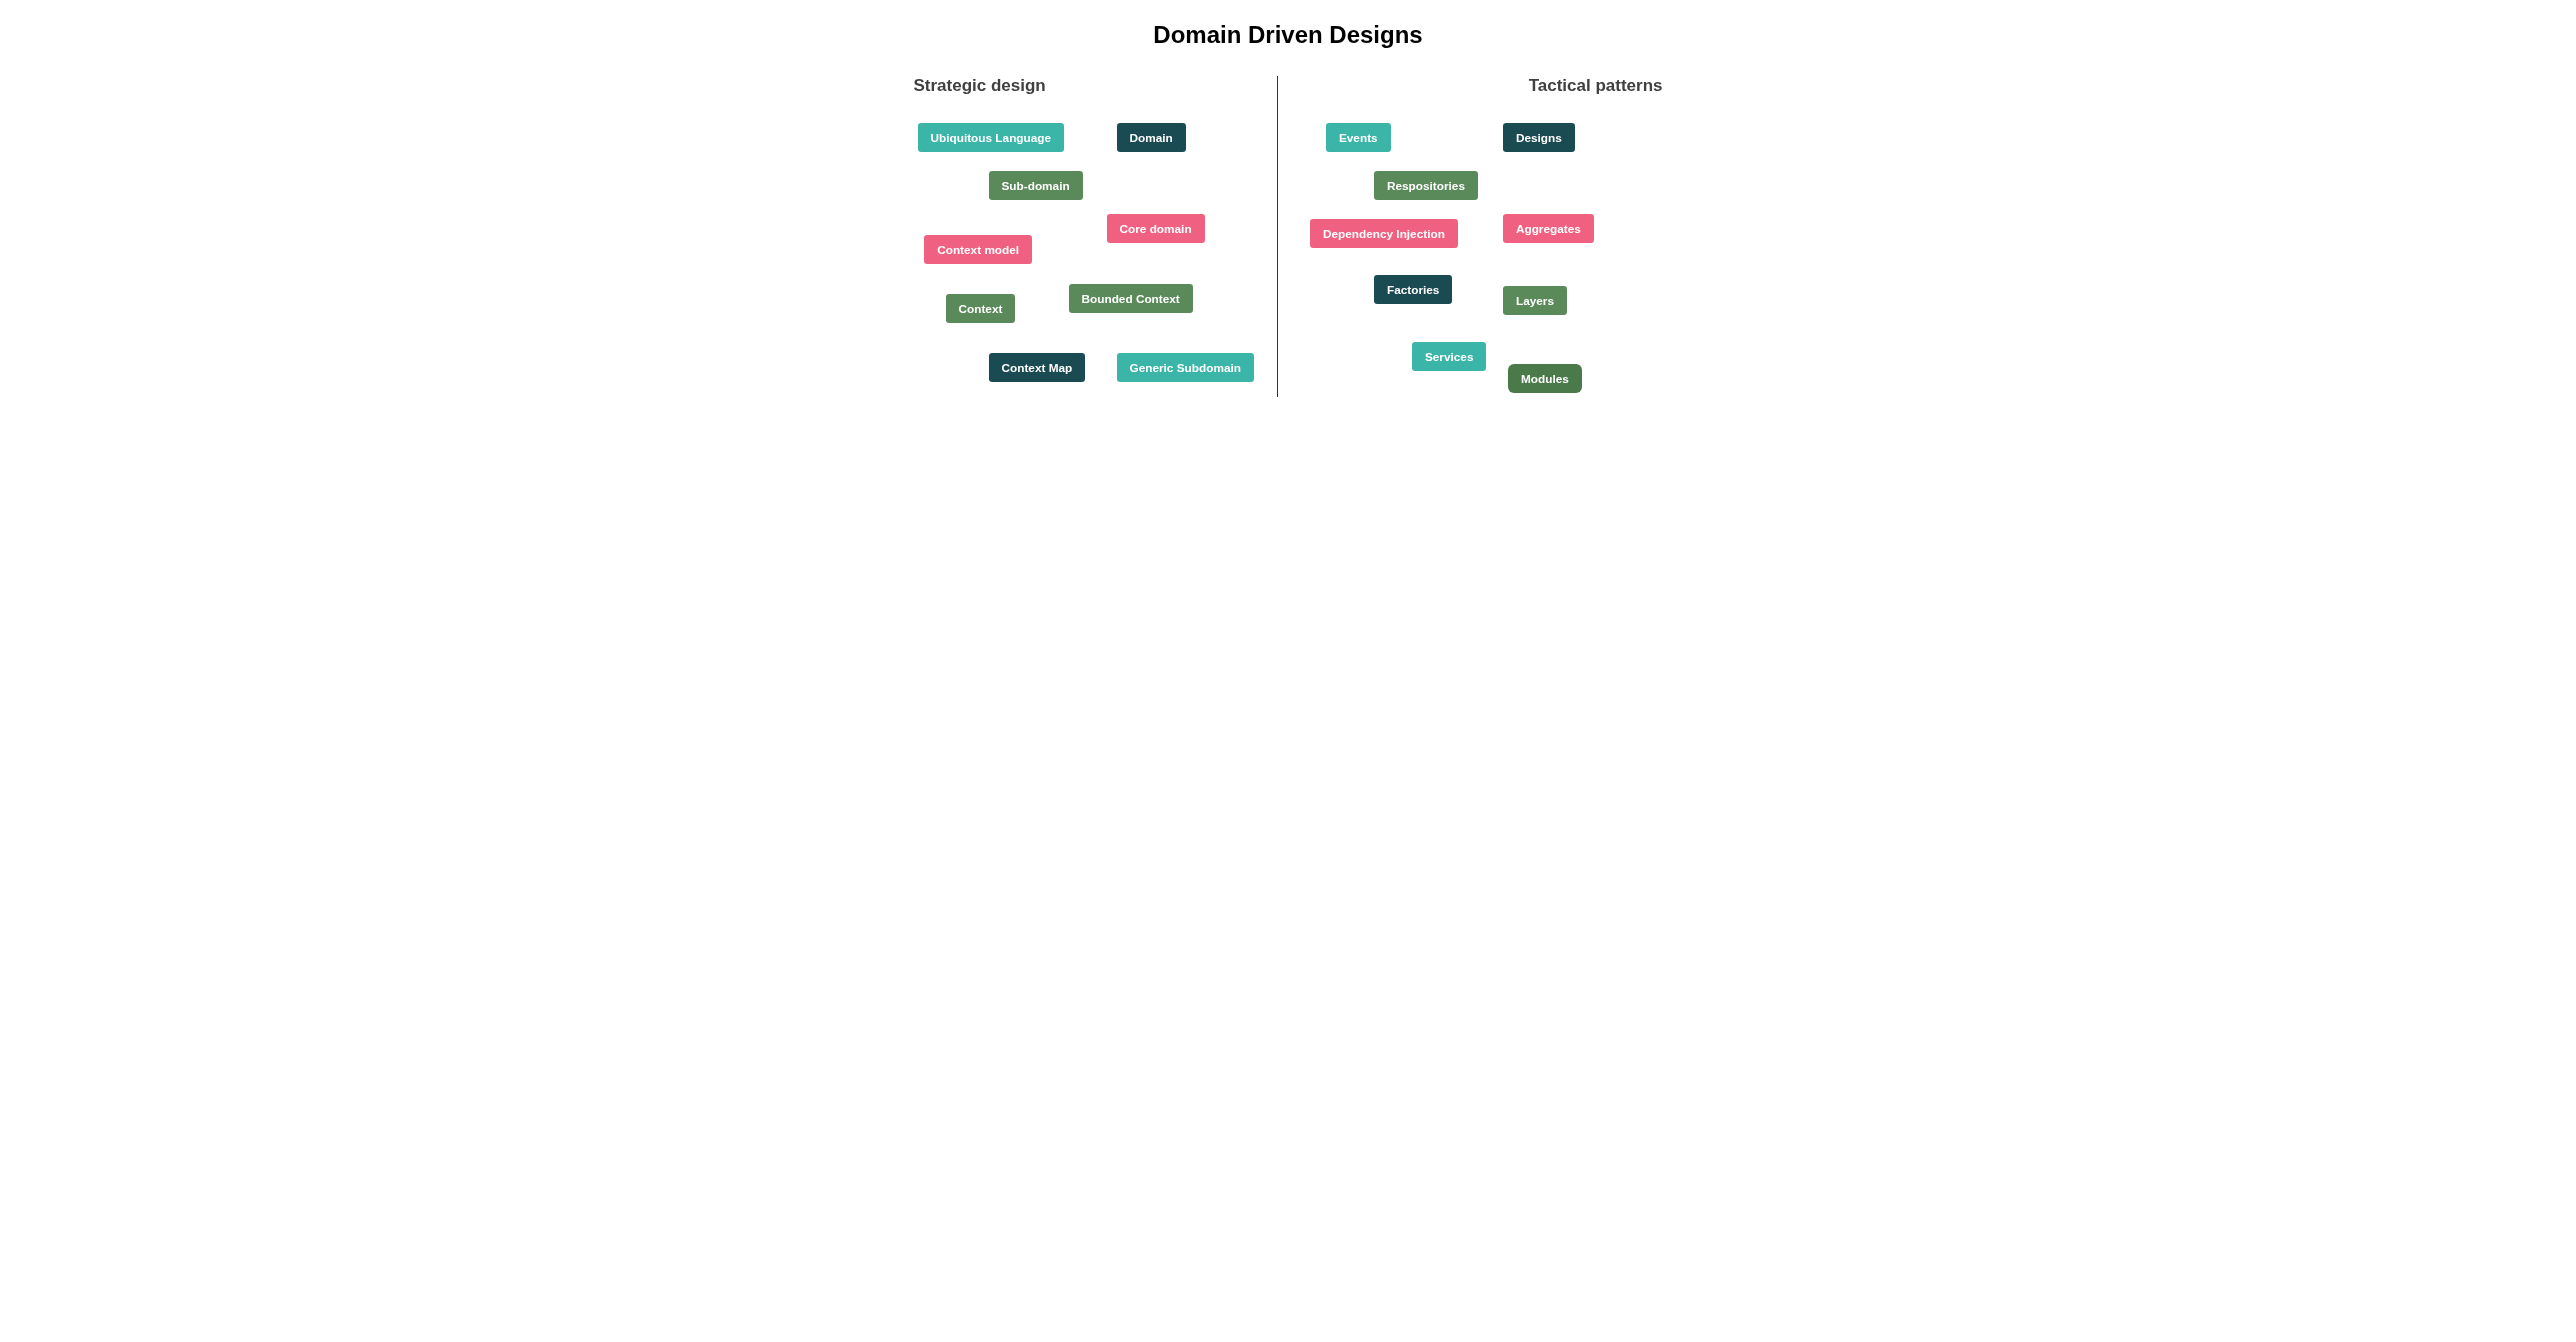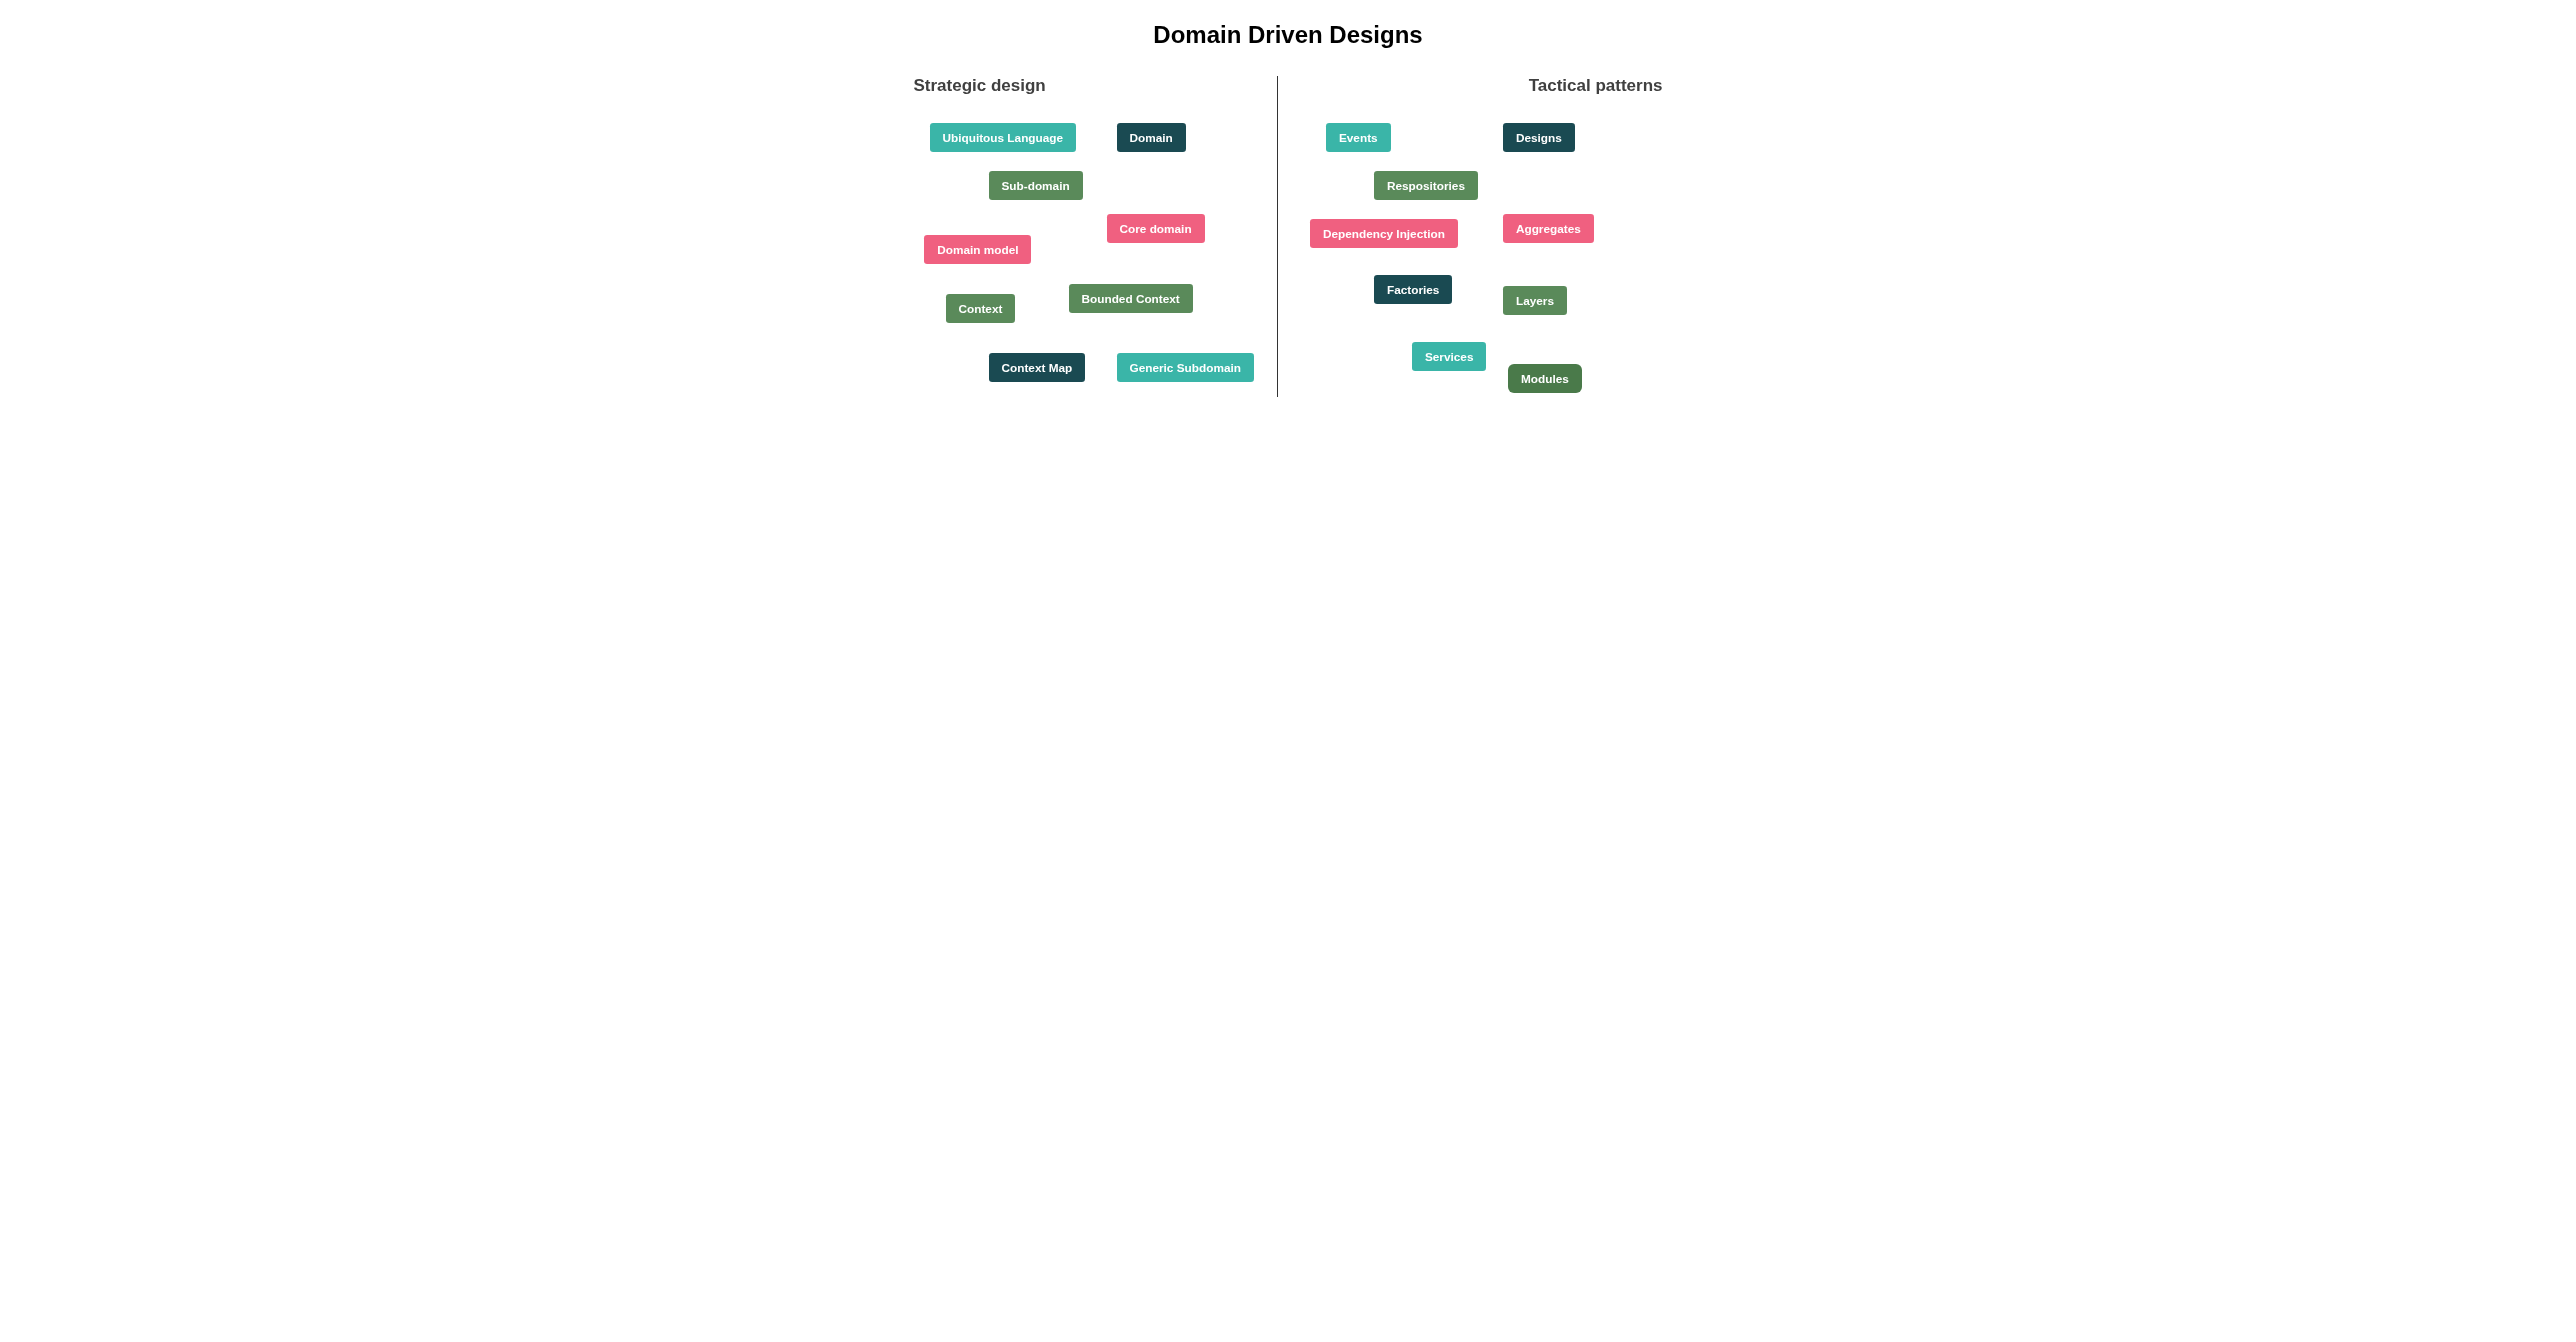--- a/index.html
+++ b/index.html
@@ -71,21 +71,21 @@
       white-space: nowrap;
     }
 
     .tag-teal       { background: #3ab5a8; }
     .tag-dark-teal  { background: #1a4a52; }
     .tag-green      { background: #5a8a5a; }
     .tag-pink       { background: #f06080; }
     .tag-dark-green { background: #4a7a4a; }
 
     
-    #ubiquitous-language { left: 16px;   top: 0px; text-align: right;   }
+    #ubiquitous-language { left: 4px;   top: 0px; text-align: right;   }
     #domain               { left: 203px; top: 0px;   }
     #sub-domain           { left: 75px; top: 48px;  }
     #core-domain          { left: 193px; top: 91px; }
     #domain-model         { left: 10.7px;  top: 112px; }
     #context              { left: 32px;  top: 171px; }
     #bounded-context      { left: 155px; top: 161px; }
     #context-map          { left: 75px; top: 230px; }
     #generic-subdomain    { left: 203px; top: 230px; }
 
     
@@ -116,21 +116,21 @@
     <div class="items-container">
 
       <span id="ubiquitous-language" class="tag tag-teal">Ubiquitous Language</span>
 
       <span id="domain" class="tag tag-dark-teal">Domain</span>
 
       <span id="sub-domain" class="tag tag-green">Sub-domain</span>
 
       <span id="core-domain" class="tag tag-pink">Core domain</span>
 
-      <span id="domain-model" class="tag tag-pink">Domain model</span>
+      <span id="domain-model" class="tag tag-pink">Context model</span>
 
       <span id="context" class="tag tag-green">Context</span>
 
       <span id="bounded-context" class="tag tag-green">Bounded Context</span>
 
       <span id="context-map" class="tag tag-dark-teal">Context Map</span>
 
       <span id="generic-subdomain" class="tag tag-teal">Generic Subdomain</span>
     </div>
   </div>

